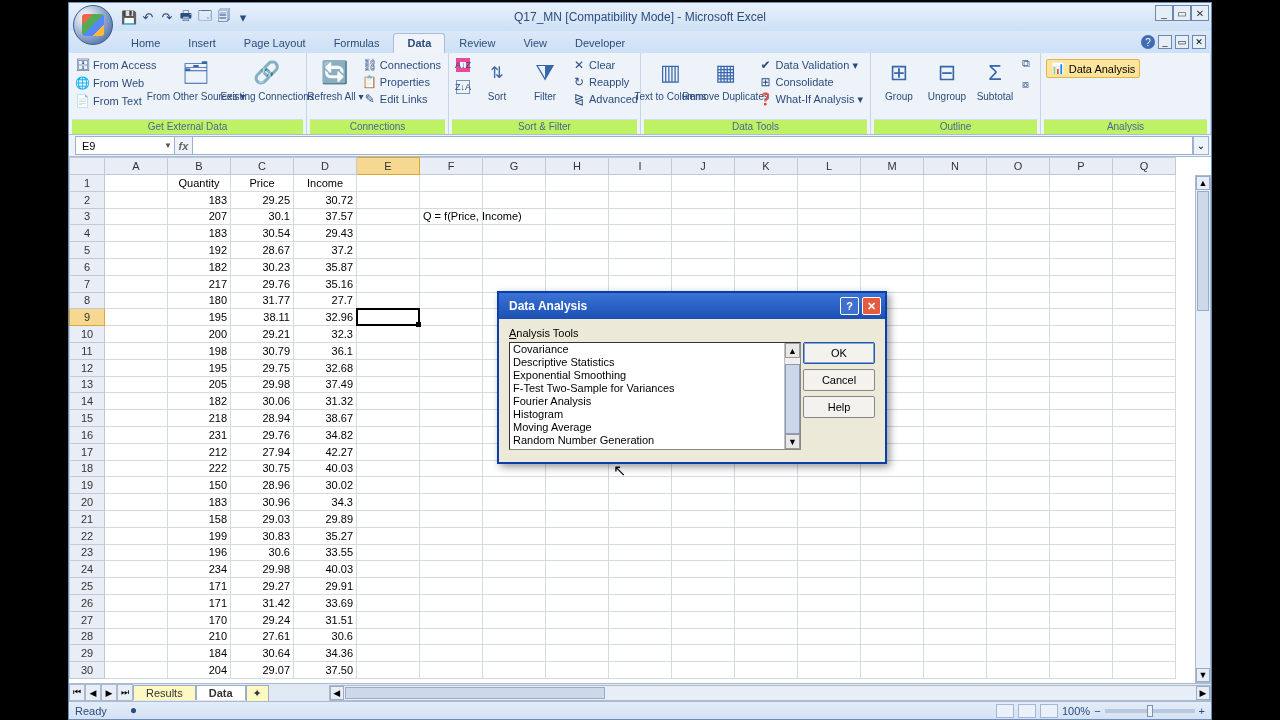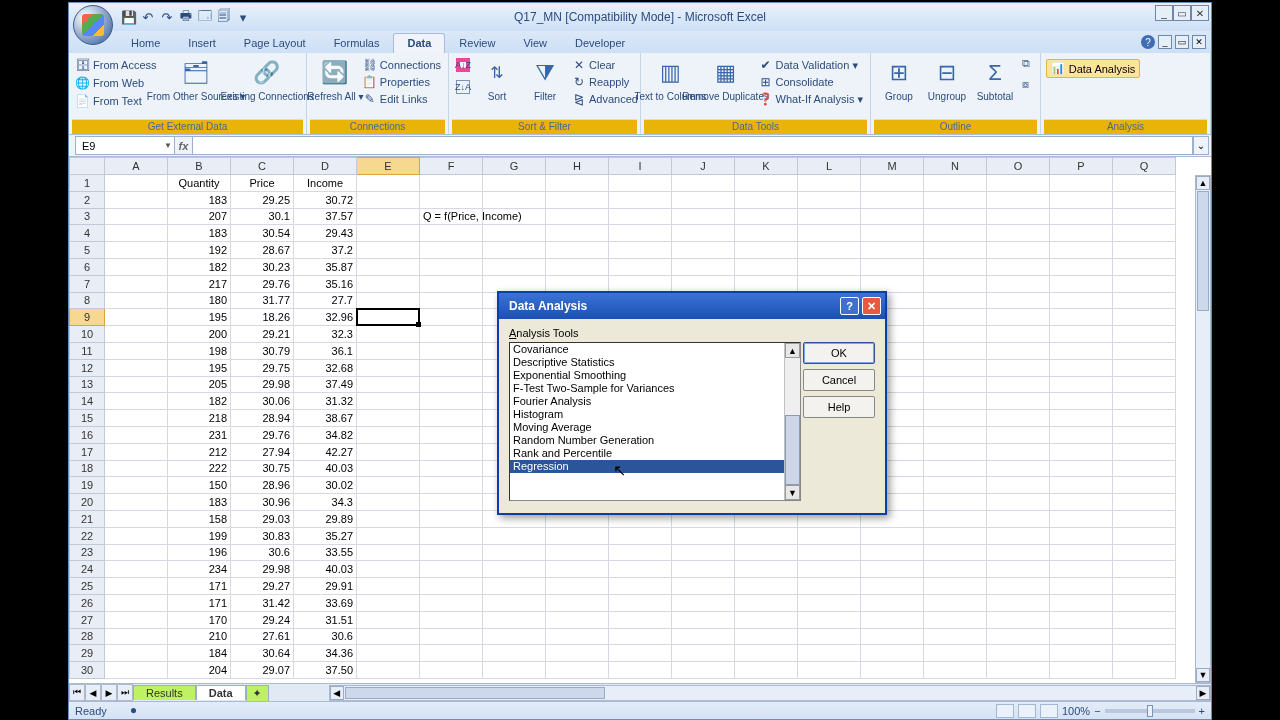--- a/index.html
+++ b/index.html
@@ -15,21 +15,21 @@
   .win-ctrls { position:absolute; right:2px; top:2px; display:flex; gap:0; }
   .win-ctrls .btn { width:18px; height:16px; border:1px solid #6e88ad; background:#e6eef8; font-size:10px; display:flex;align-items:center;justify-content:center; color:#333; }
   
   .tabs { height:22px; display:flex; align-items:flex-end; padding-left:48px; gap:0; background:linear-gradient(#dbe8f8,#cde0f6); }
   .tab { padding:3px 13px 4px; font-size:11px; color:#2b4c7e; border:1px solid transparent; border-bottom:none; }
   .tab.active { background:#f0f4fa; border-color:#aabcda; border-radius:3px 3px 0 0; font-weight:600; }
   
   .ribbon { height:82px; background:#eef3fa; display:flex; border-bottom:1px solid #aabed6;}
   .group { border-right:1px solid #c6d4e8; display:flex; flex-direction:column; justify-content:space-between; padding:2px 3px 0; }
   .group-body { flex:1; display:flex; align-items:flex-start; gap:2px; padding:2px; }
-  .group-label { font-size:10px; text-align:center; color:#4a6792; padding:1px 0 2px; background:#eab308; border-top:1px solid #d0ddef; position:relative;}
+  .group-label { font-size:10px; text-align:center; color:#4a6792; padding:1px 0 2px; background:#bef264; border-top:1px solid #d0ddef; position:relative;}
   .rbtn { display:flex; align-items:center; gap:3px; font-size:11px; color:#2b4c7e; padding:1px 2px; white-space:nowrap; }
   .rbtn .ico { width:14px; height:14px; display:inline-flex;align-items:center;justify-content:center;font-size:12px; }
   .rbtn-v { flex-direction:column; justify-content:center; align-items:center; font-size:10px; text-align:center; min-width:46px; line-height:1.1; }
   .rbtn-v .ico-l { width:30px; height:30px; display:flex;align-items:center;justify-content:center;font-size:22px; color:#3866aa;}
   .stack { display:flex; flex-direction:column; gap:1px; }
   .highlight-btn{ background:#ffe59c; border:1px solid #e2b447; border-radius:2px; padding:2px 4px; display:flex; align-items:center; gap:4px;}
   
   .help-row { position:absolute; right:5px; top:32px; display:flex; gap:3px; align-items:center;}
   .help-row .btn { width:14px;height:14px; border:1px solid #6e88ad; background:#e6eef8; font-size:9px; display:flex;align-items:center;justify-content:center;}
   .help-icon{width:14px;height:14px;border-radius:50%;background:#3f6cb4;color:#fff;font-size:10px;display:flex;align-items:center;justify-content:center;}
@@ -53,21 +53,21 @@
   .row { display:flex; height:16.8px;align-items:flex-end; }
   .cell { width:63px; height:16.8px; border-right:1px solid #d4d9e2; border-bottom:1px solid #d4d9e2; font-size:11px; padding:0 3px; display:flex;align-items:center;justify-content:flex-end; color:#000;}
   .cell.text{justify-content:center;font-weight:400;}
   .cell.left{justify-content:flex-start;}
   .active-cell { position:absolute; border:2px solid #000; width:64px; height:17.8px; pointer-events:none;}
   .active-cell::after{content:"";position:absolute;right:-3px;bottom:-3px;width:5px;height:5px;background:#000;}
   
   .sheet-tabs { height:18px; background:#e1e9f4; display:flex; align-items:center; border-top:1px solid #aabbd0;}
   .nav-btns{display:flex;}
   .nav-btns .nb{width:16px;height:17px;border:1px solid #adb9cc;background:#e8eef7;display:flex;align-items:center;justify-content:center;font-size:9px;}
-  .sheet-tab{padding:1px 12px;font-size:11px;background:#bef264;border:1px solid #9badc9;border-bottom:none;color:#333;}
+  .sheet-tab{padding:1px 12px;font-size:11px;background:#fef9c3;border:1px solid #9badc9;border-bottom:none;color:#333;}
   .sheet-tab.active{background:#fff;font-weight:bold;}
   .hscroll{flex:1;height:16px;margin-left:60px;background:#e8eef7;border:1px solid #adb9cc;position:relative;}
   .hscroll .thumb{position:absolute;left:15px;top:1px;height:12px;width:260px;background:#cdd9eb;border:1px solid #9aabc5;}
   .hscroll .arr{width:14px;height:14px;position:absolute;top:0;display:flex;align-items:center;justify-content:center;font-size:9px;border:1px solid #9aabc5;background:#e8eef7;}
   
   .vscroll{position:absolute;right:0;top:18px;width:16px;bottom:0;background:#e8eef7;border:1px solid #adb9cc;}
   .vscroll .arr{height:14px;display:flex;align-items:center;justify-content:center;font-size:9px;border:1px solid #9aabc5;background:#e8eef7;}
   .vscroll .thumb{position:absolute;left:1px;top:15px;width:12px;height:120px;background:#cdd9eb;border:1px solid #9aabc5;}
   
   .status-bar{height:18px;background:linear-gradient(#e3ecf8,#d5e2f4);display:flex;align-items:center;padding:0 6px;border-top:1px solid #aabbd0;font-size:11px;color:#2b4c7e;justify-content:space-between;}
@@ -79,21 +79,21 @@
   .dialog { position:absolute; left:428px; top:288px; width:390px; border:2px solid #0a3ea8; background:#ece9d8; box-shadow:3px 3px 8px rgba(0,0,0,.4); z-index:50;}
   .dialog-title{height:26px;background:linear-gradient(#3b73d6,#1b4fb4);display:flex;align-items:center;justify-content:space-between;padding:0 4px 0 10px;color:#fff;font-weight:bold;font-size:12px;}
   .dialog-title .tbtns{display:flex;gap:3px;}
   .dialog-title .tbtn{width:19px;height:18px;border:1px solid #fff;border-radius:2px;display:flex;align-items:center;justify-content:center;font-size:11px;font-weight:bold;}
   .tbtn.h{background:#3f71cc;color:#fff;}
   .tbtn.x{background:#e65b3d;color:#fff;}
   .dialog-body{padding:8px 10px 12px;display:flex;gap:2px;}
   .tools-panel{flex:1;}
   .tools-label{font-size:11px;margin-bottom:3px;}
   .tools-label u{text-decoration:underline;}
-  .listbox{border:1px inset #888;background:#fff;height:159px;display:flex;}
+  .listbox{border:1px inset #888;background:#fff;height:108px;display:flex;}
   .list-items{flex:1;overflow:hidden;}
   .litem{font-size:11px;padding:0px 3px;line-height:13px;cursor:default;}
   .litem.sel{background:#2a5599;color:#fff;}
   .list-scroll{width:16px;background:#ece9d8;display:flex;flex-direction:column;justify-content:space-between;border-left:1px solid #c0c0c0;}
   .list-scroll .sa{height:15px;border:1px solid #9a9a9a;background:#e8e8e8;display:flex;align-items:center;justify-content:center;font-size:9px;}
   .list-scroll .strack{flex:1;background:#efefef;position:relative;}
   .list-scroll .sthumb{position:absolute;left:0;right:0;bottom:0;height:70px;background:#cdd6e8;border:1px solid #8b9ab5;}
   .dlg-buttons{display:flex;flex-direction:column;gap:5px;width:72px;margin-top:15px;}
   .dlg-btn{height:22px;border:1px solid #888;background:#f3f2ee;font-size:11px;border-radius:2px;}
   .dlg-btn:first-child{border:1px solid #2a5599;box-shadow:0 0 0 1px #7ca6e6 inset;}
@@ -501,21 +501,21 @@
             <div class="cell"></div>
             <div class="cell"></div>
             <div class="cell"></div>
             <div class="cell"></div>
             <div class="cell"></div>
             <div class="cell"></div>
           </div>
           <div class="row">
             <div class="cell"></div>
             <div class="cell">195</div>
-            <div class="cell">18.26</div>
+            <div class="cell">38.11</div>
             <div class="cell">32.96</div>
             <div class="cell"></div>
             <div class="cell"></div>
             <div class="cell"></div>
             <div class="cell"></div>
             <div class="cell"></div>
             <div class="cell"></div>
             <div class="cell"></div>
             <div class="cell"></div>
             <div class="cell"></div>

